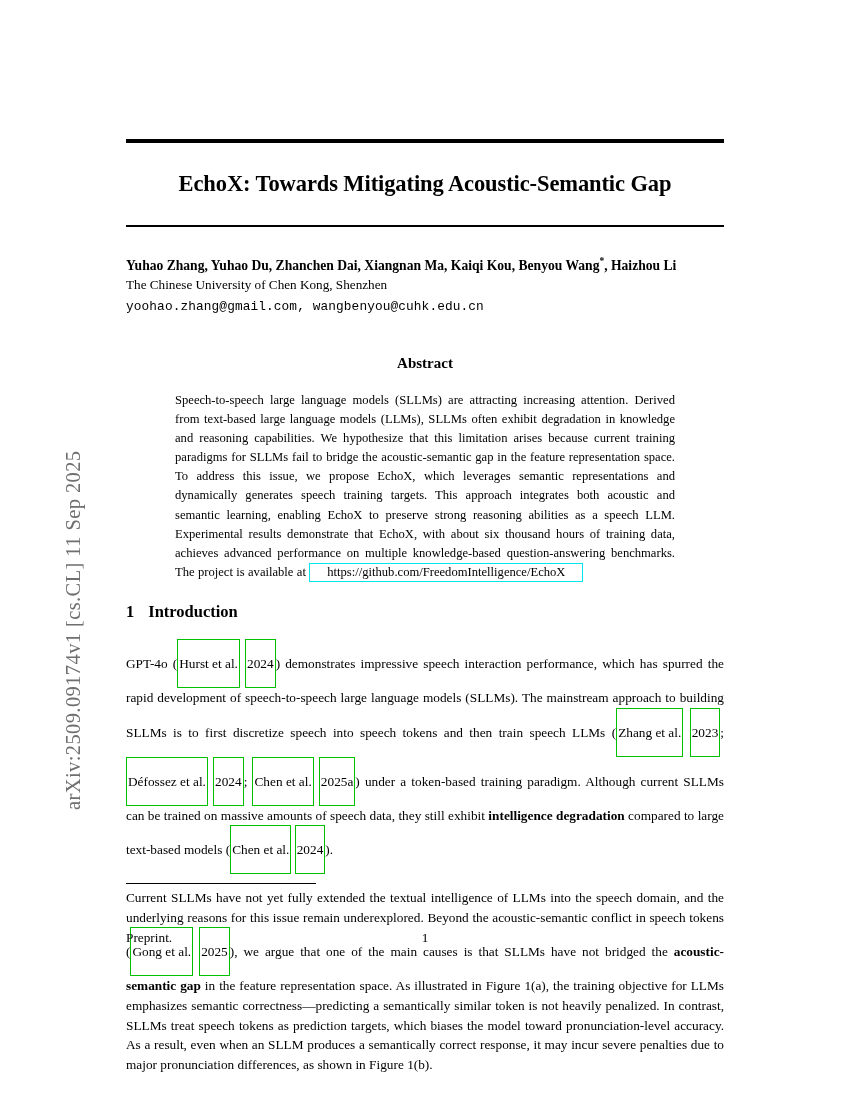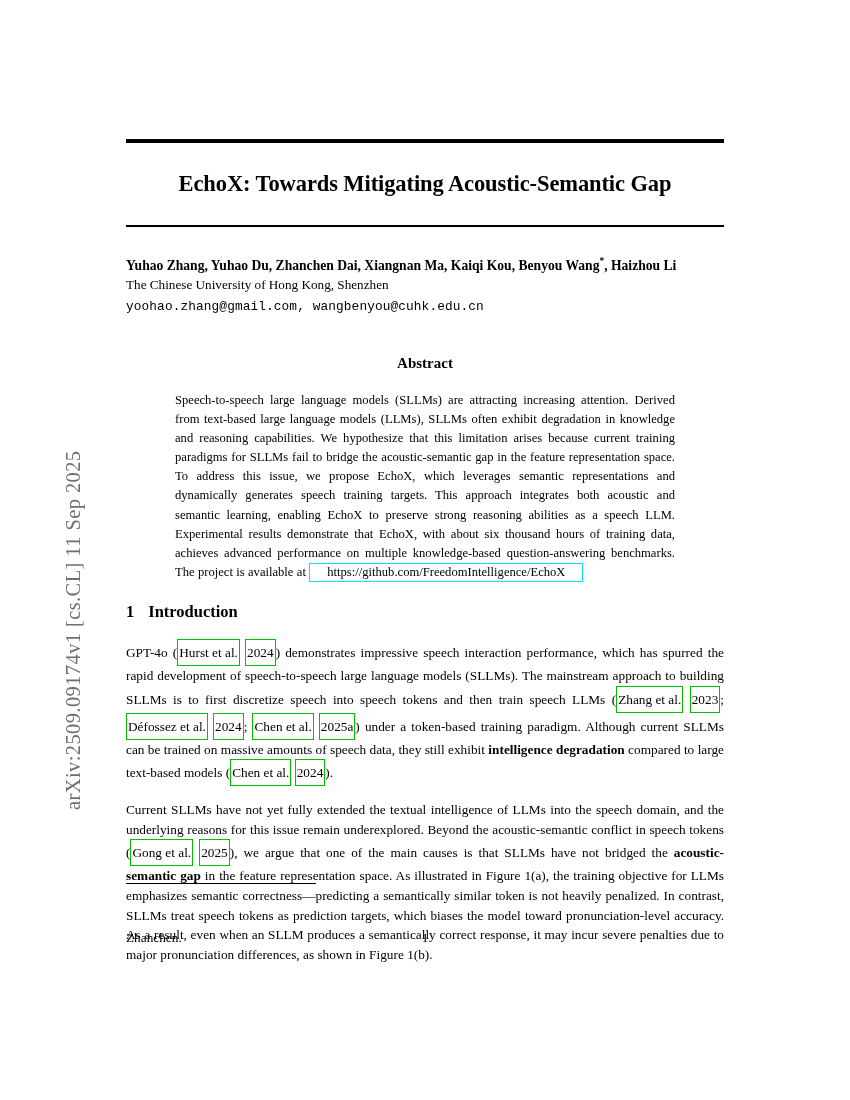--- a/index.html
+++ b/index.html
@@ -125,21 +125,21 @@
     text-justify: inter-word;
     margin-top: 17px;
   }
   .body-par.tight { margin-top: 14px; }
 
   b, .bold { font-weight: bold; }
 
   
   .cite-box {
     border: 1px solid #00c000;
-    padding: 5px 1px;
+    padding: 16px 1px;
     margin: 0 0px;
     display: inline-block;
     line-height: 15px;
   }
   .url-box {
     border: 1px solid #00e5ee;
     padding: 0 17px;
     display: inline-block;
     line-height: 17px;
   }
@@ -205,36 +205,36 @@
 
   <div id="paper-title">
     <span>EchoX: Towards Mitigating Acoustic-Semantic Gap</span><br>
   </div>
 
   <div id="title-spacer"></div>
   <div class="rule-thin"></div>
 
   <div id="authors-block">
     <div id="author-names"><span>Yuhao Zhang, Yuhao Du, Zhanchen Dai, Xiangnan Ma, Kaiqi Kou, Benyou Wang</span><span class="sup">*</span><span>, Haizhou Li</span></div>
-    <div id="affiliation">The Chinese University of Hong Kong, Shenzhen</div>
+    <div id="affiliation">The Chinese University of Chen Kong, Shenzhen</div>
     <div id="emails">yoohao.zhang@gmail.com, wangbenyou@cuhk.edu.cn</div>
   </div>
 
   <div id="abstract-heading">Abstract</div>
 
   <div id="abstract-body"><span>Speech-to-speech large language models (SLLMs) are attracting increasing attention. Derived from text-based large language models (LLMs), SLLMs often exhibit degradation in knowledge and reasoning capabilities. We hypothesize that this limitation arises because current training paradigms for SLLMs fail to bridge the acoustic-semantic gap in the feature representation space. To address this issue, we propose EchoX, which leverages semantic representations and dynamically generates speech training targets. This approach integrates both acoustic and semantic learning, enabling EchoX to preserve strong reasoning abilities as a speech LLM. Experimental results demonstrate that EchoX, with about six thousand hours of training data, achieves advanced performance on multiple knowledge-based question-answering benchmarks. The project is available at </span><span class="url-box">https://github.com/FreedomIntelligence/EchoX</span></div>
 
   <div id="section-heading"><span class="secnum">1</span><span>Introduction</span></div>
 
   <div class="body-par"><span>GPT-4o (</span><span class="cite-box">Hurst et al.</span> <span class="cite-box">2024</span><span>) demonstrates impressive speech interaction performance, which has spurred the rapid development of speech-to-speech large language models (SLLMs). The mainstream approach to building SLLMs is to first discretize speech into speech tokens and then train speech LLMs (</span><span class="cite-box">Zhang et al.</span> <span class="cite-box">2023</span><span>; </span><span class="cite-box">Défossez et al.</span> <span class="cite-box">2024</span><span>; </span><span class="cite-box">Chen et al.</span> <span class="cite-box">2025a</span><span>) under a token-based training paradigm. Although current SLLMs can be trained on massive amounts of speech data, they still exhibit </span><b>intelligence degradation</b><span> compared to large text-based models (</span><span class="cite-box">Chen et al.</span> <span class="cite-box">2024</span><span>).</span></div>
 
   <div class="body-par tight"><span>Current SLLMs have not yet fully extended the textual intelligence of LLMs into the speech domain, and the underlying reasons for this issue remain underexplored. Beyond the acoustic-semantic conflict in speech tokens (</span><span class="cite-box">Gong et al.</span> <span class="cite-box">2025</span><span>), we argue that one of the main causes is that SLLMs have not bridged the </span><b>acoustic-semantic gap</b><span> in the feature representation space. As illustrated in Figure 1(a), the training objective for LLMs emphasizes semantic correctness—predicting a semantically similar token is not heavily penalized. In contrast, SLLMs treat speech tokens as prediction targets, which biases the model toward pronunciation-level accuracy. As a result, even when an SLLM produces a semantically correct response, it may incur severe penalties due to major pronunciation differences, as shown in Figure 1(b).</span></div>
 
 </div>
 
 <div id="footnote-area">
   <div id="footnote-rule"></div>
 </div>
 
 <div id="page-footer">
-  <div id="footer-left">Zhanchen.</div>
+  <div id="footer-left">Preprint.</div>
   <div id="footer-pageno">1</div>
 </div>
 
 </body></html>

